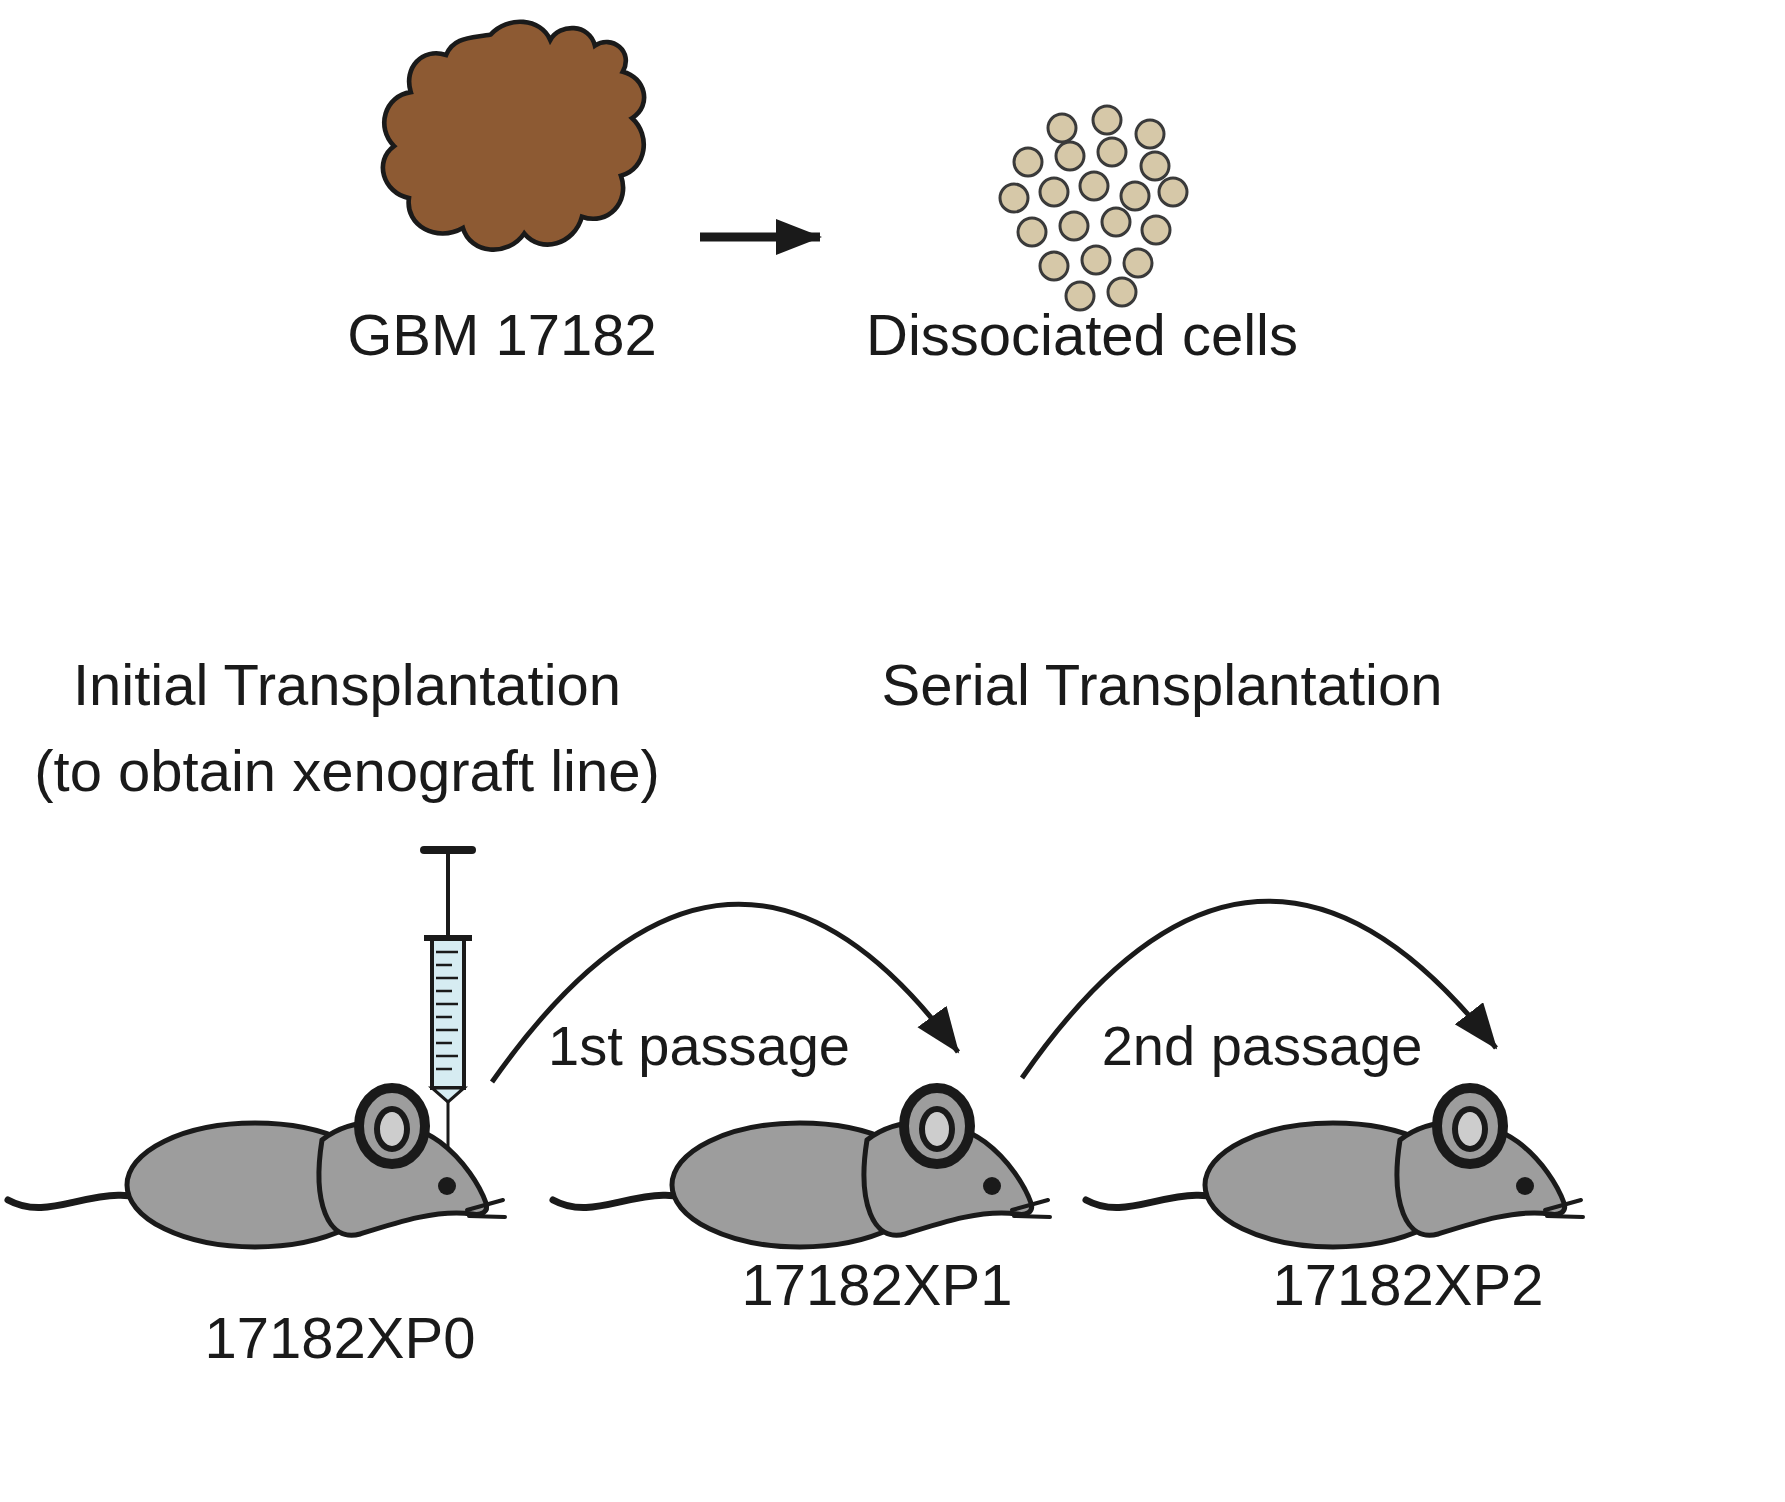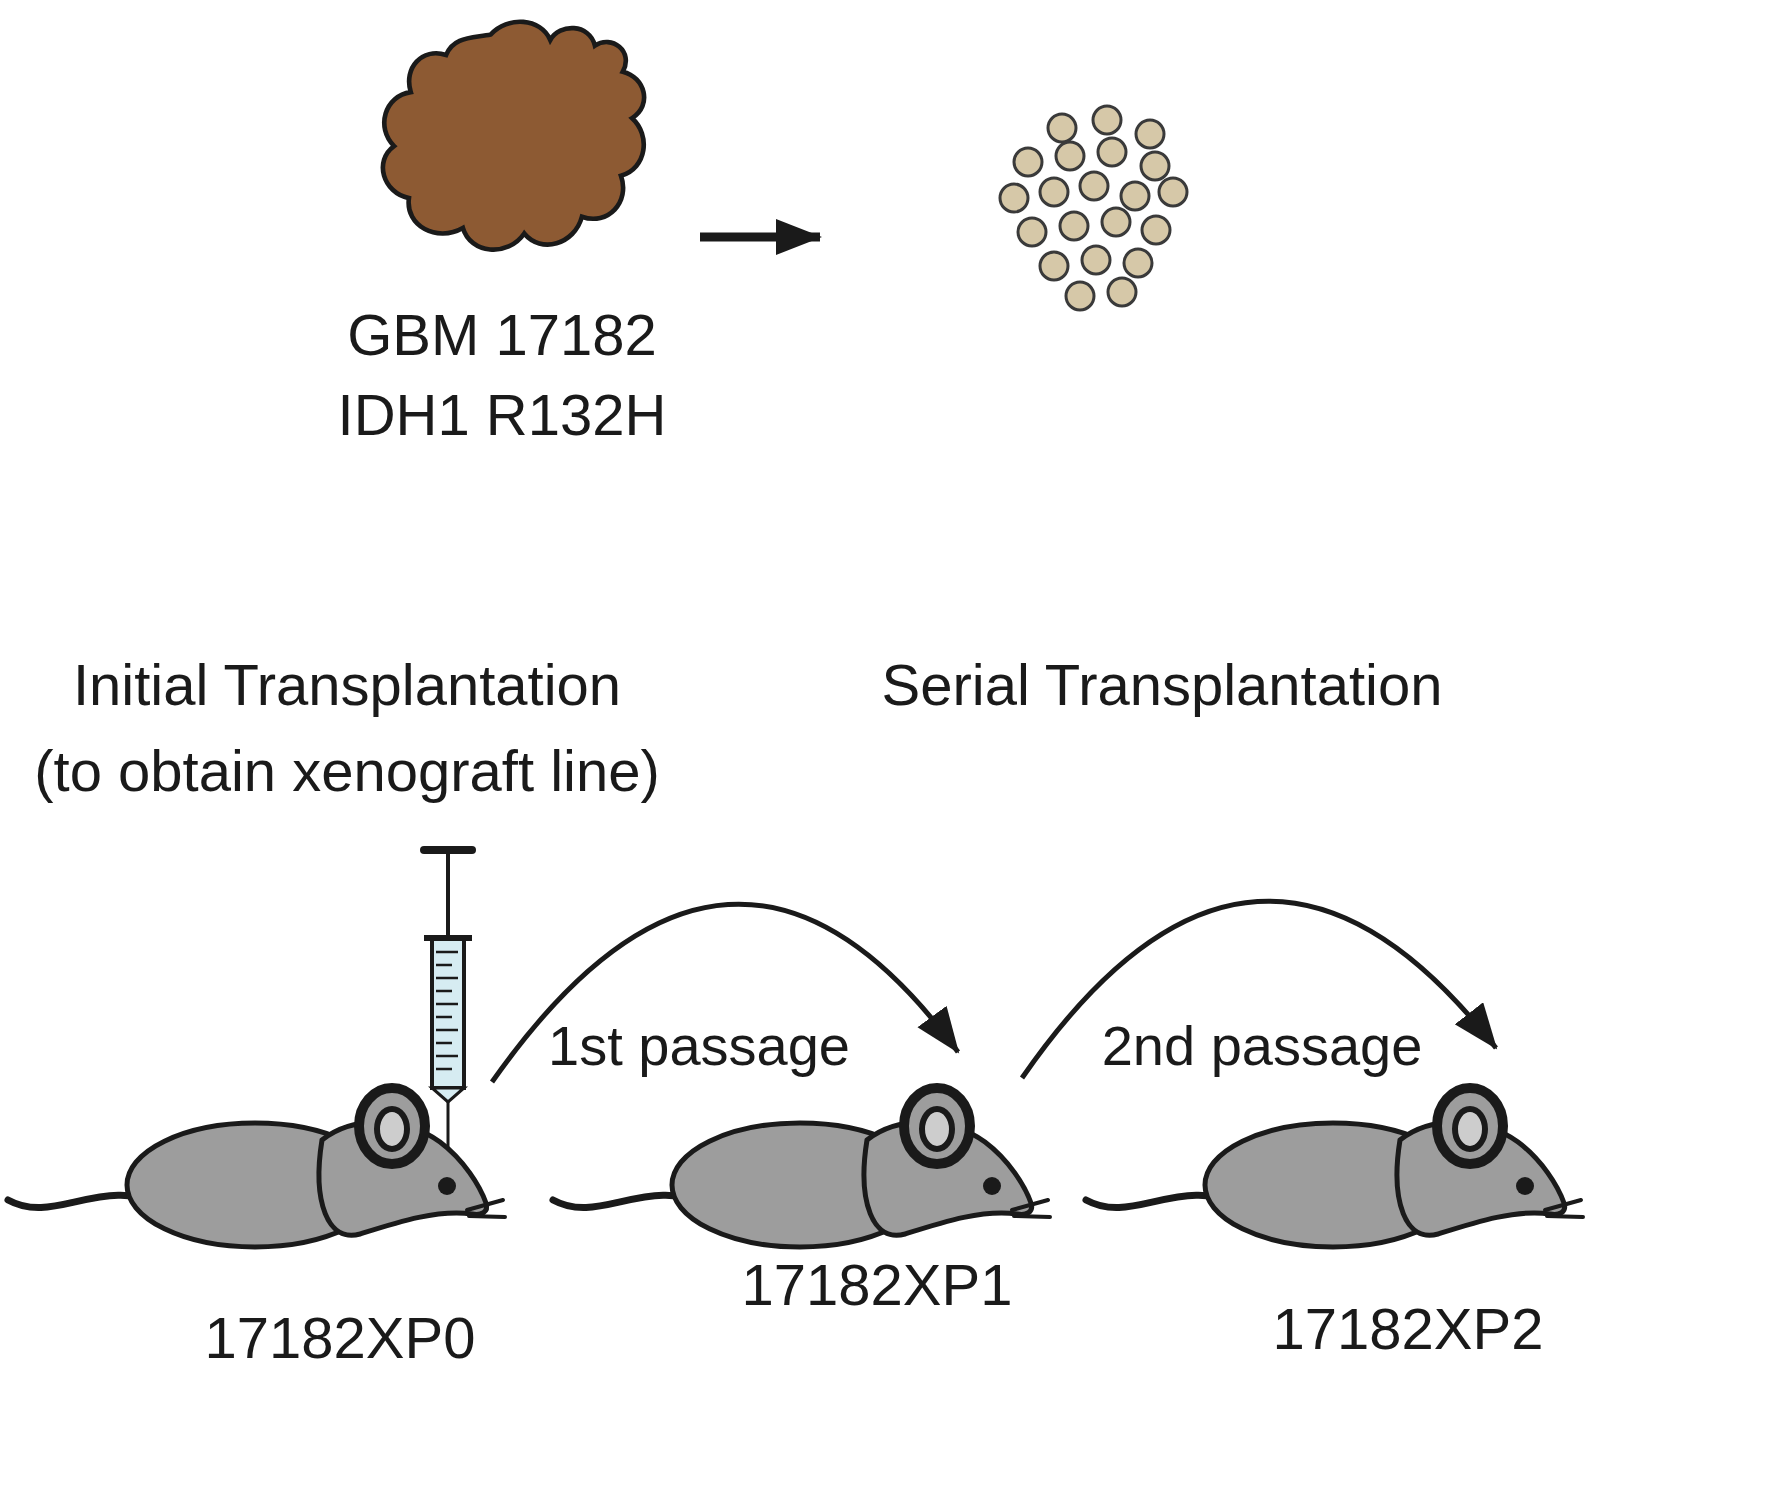--- a/index.html
+++ b/index.html
@@ -109,28 +109,28 @@
       <path d="M432,1088 L464,1088 L448,1102 Z" stroke-width="3" fill="#d6ecf2"></path>
       <line x1="448" y1="1102" x2="448" y2="1150" stroke-width="3"></line>
     </g>
 
     <use href="#mouse-template" xlink:href="#mouse-template" transform="translate(0,1082)"></use>
     <use href="#mouse-template" xlink:href="#mouse-template" transform="translate(545,1082)"></use>
     <use href="#mouse-template" xlink:href="#mouse-template" transform="translate(1078,1082)"></use>
   </svg>
 
   <div class="label" style="left:502px; top:302px;">GBM 17182</div>
-  <div class="label" style="left:502px; top:382px;">IDH1 R132H</div>
 
+  <div class="label" style="left:1082px; top:302px;">Dissociated cells</div>
 
   <div class="label" style="left:347px; top:652px;">Initial Transplantation</div>
   <div class="label" style="left:1162px; top:652px;">Serial Transplantation</div>
 
   <div class="label" style="left:347px; top:738px;">(to obtain xenograft line)</div>
 
   <div class="label small" style="left:699px; top:1014px;">1st passage</div>
   <div class="label small" style="left:1262px; top:1014px;">2nd passage</div>
 
   <div class="label" style="left:340px; top:1305px;">17182XP0</div>
   <div class="label" style="left:877px; top:1252px;">17182XP1</div>
-  <div class="label" style="left:1408px; top:1252px;margin-top:44px;">17182XP2</div>
+  <div class="label" style="left:1408px; top:1252px;">17182XP2</div>
 
 </div>
 
 </body></html>

